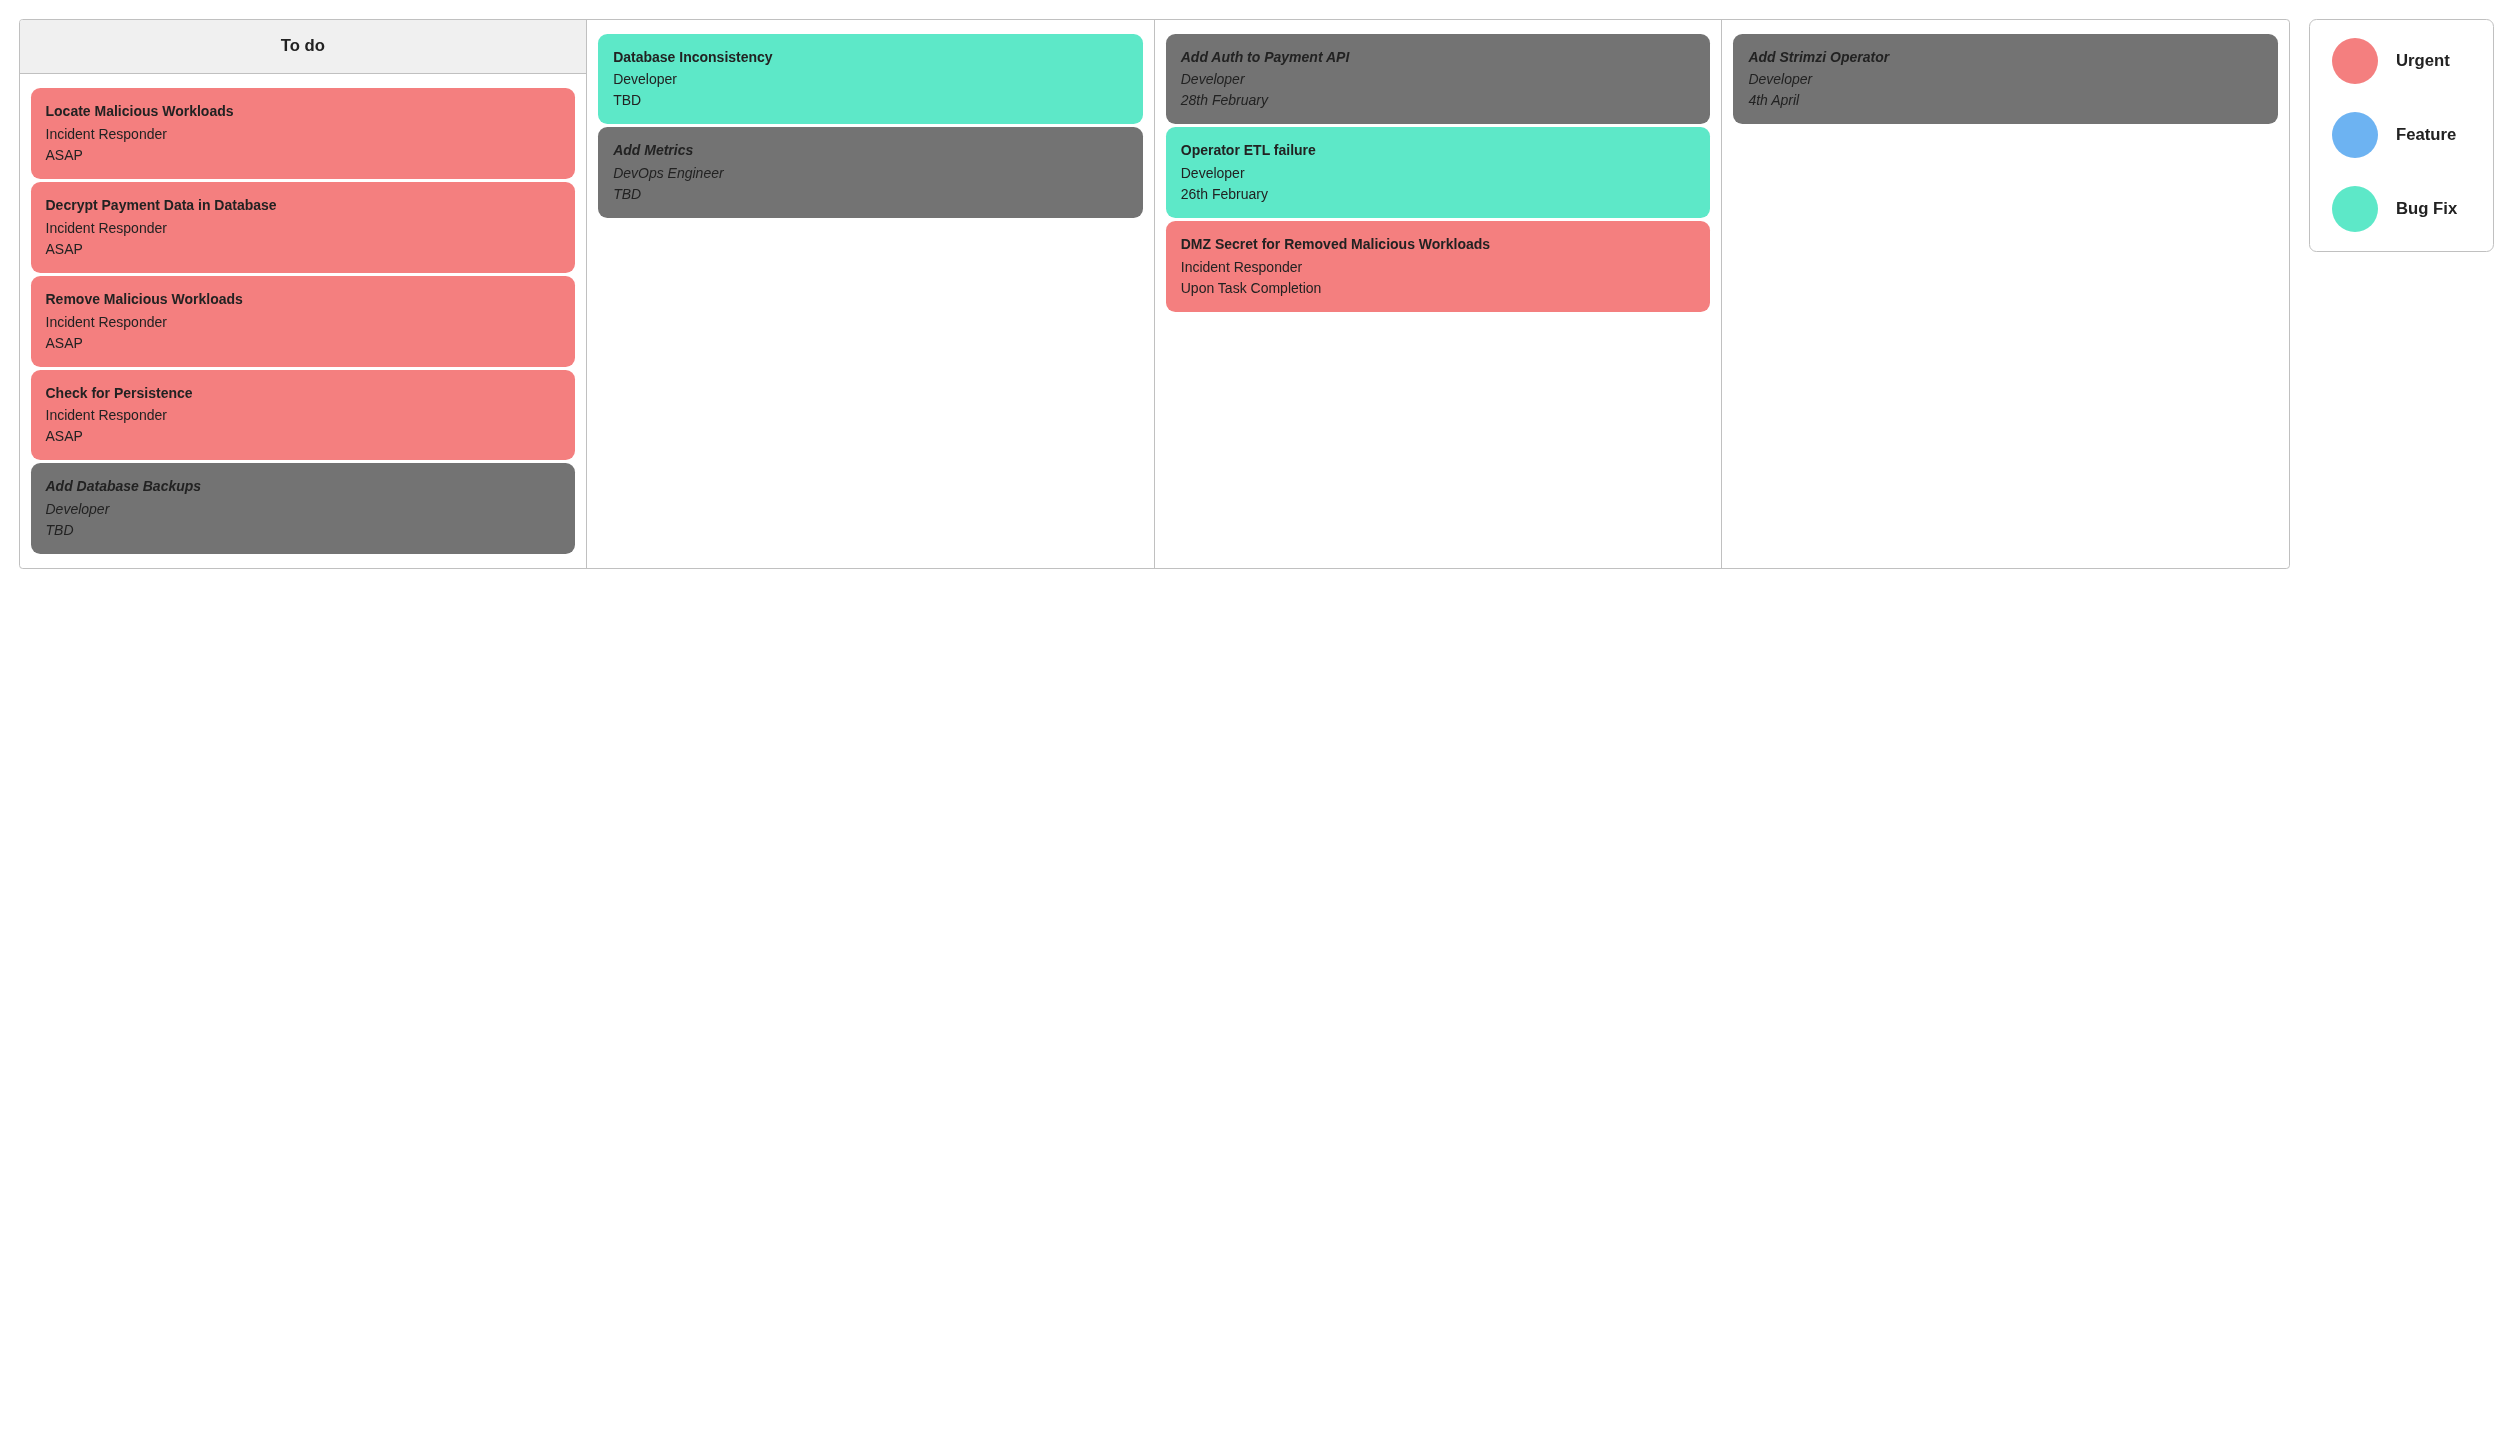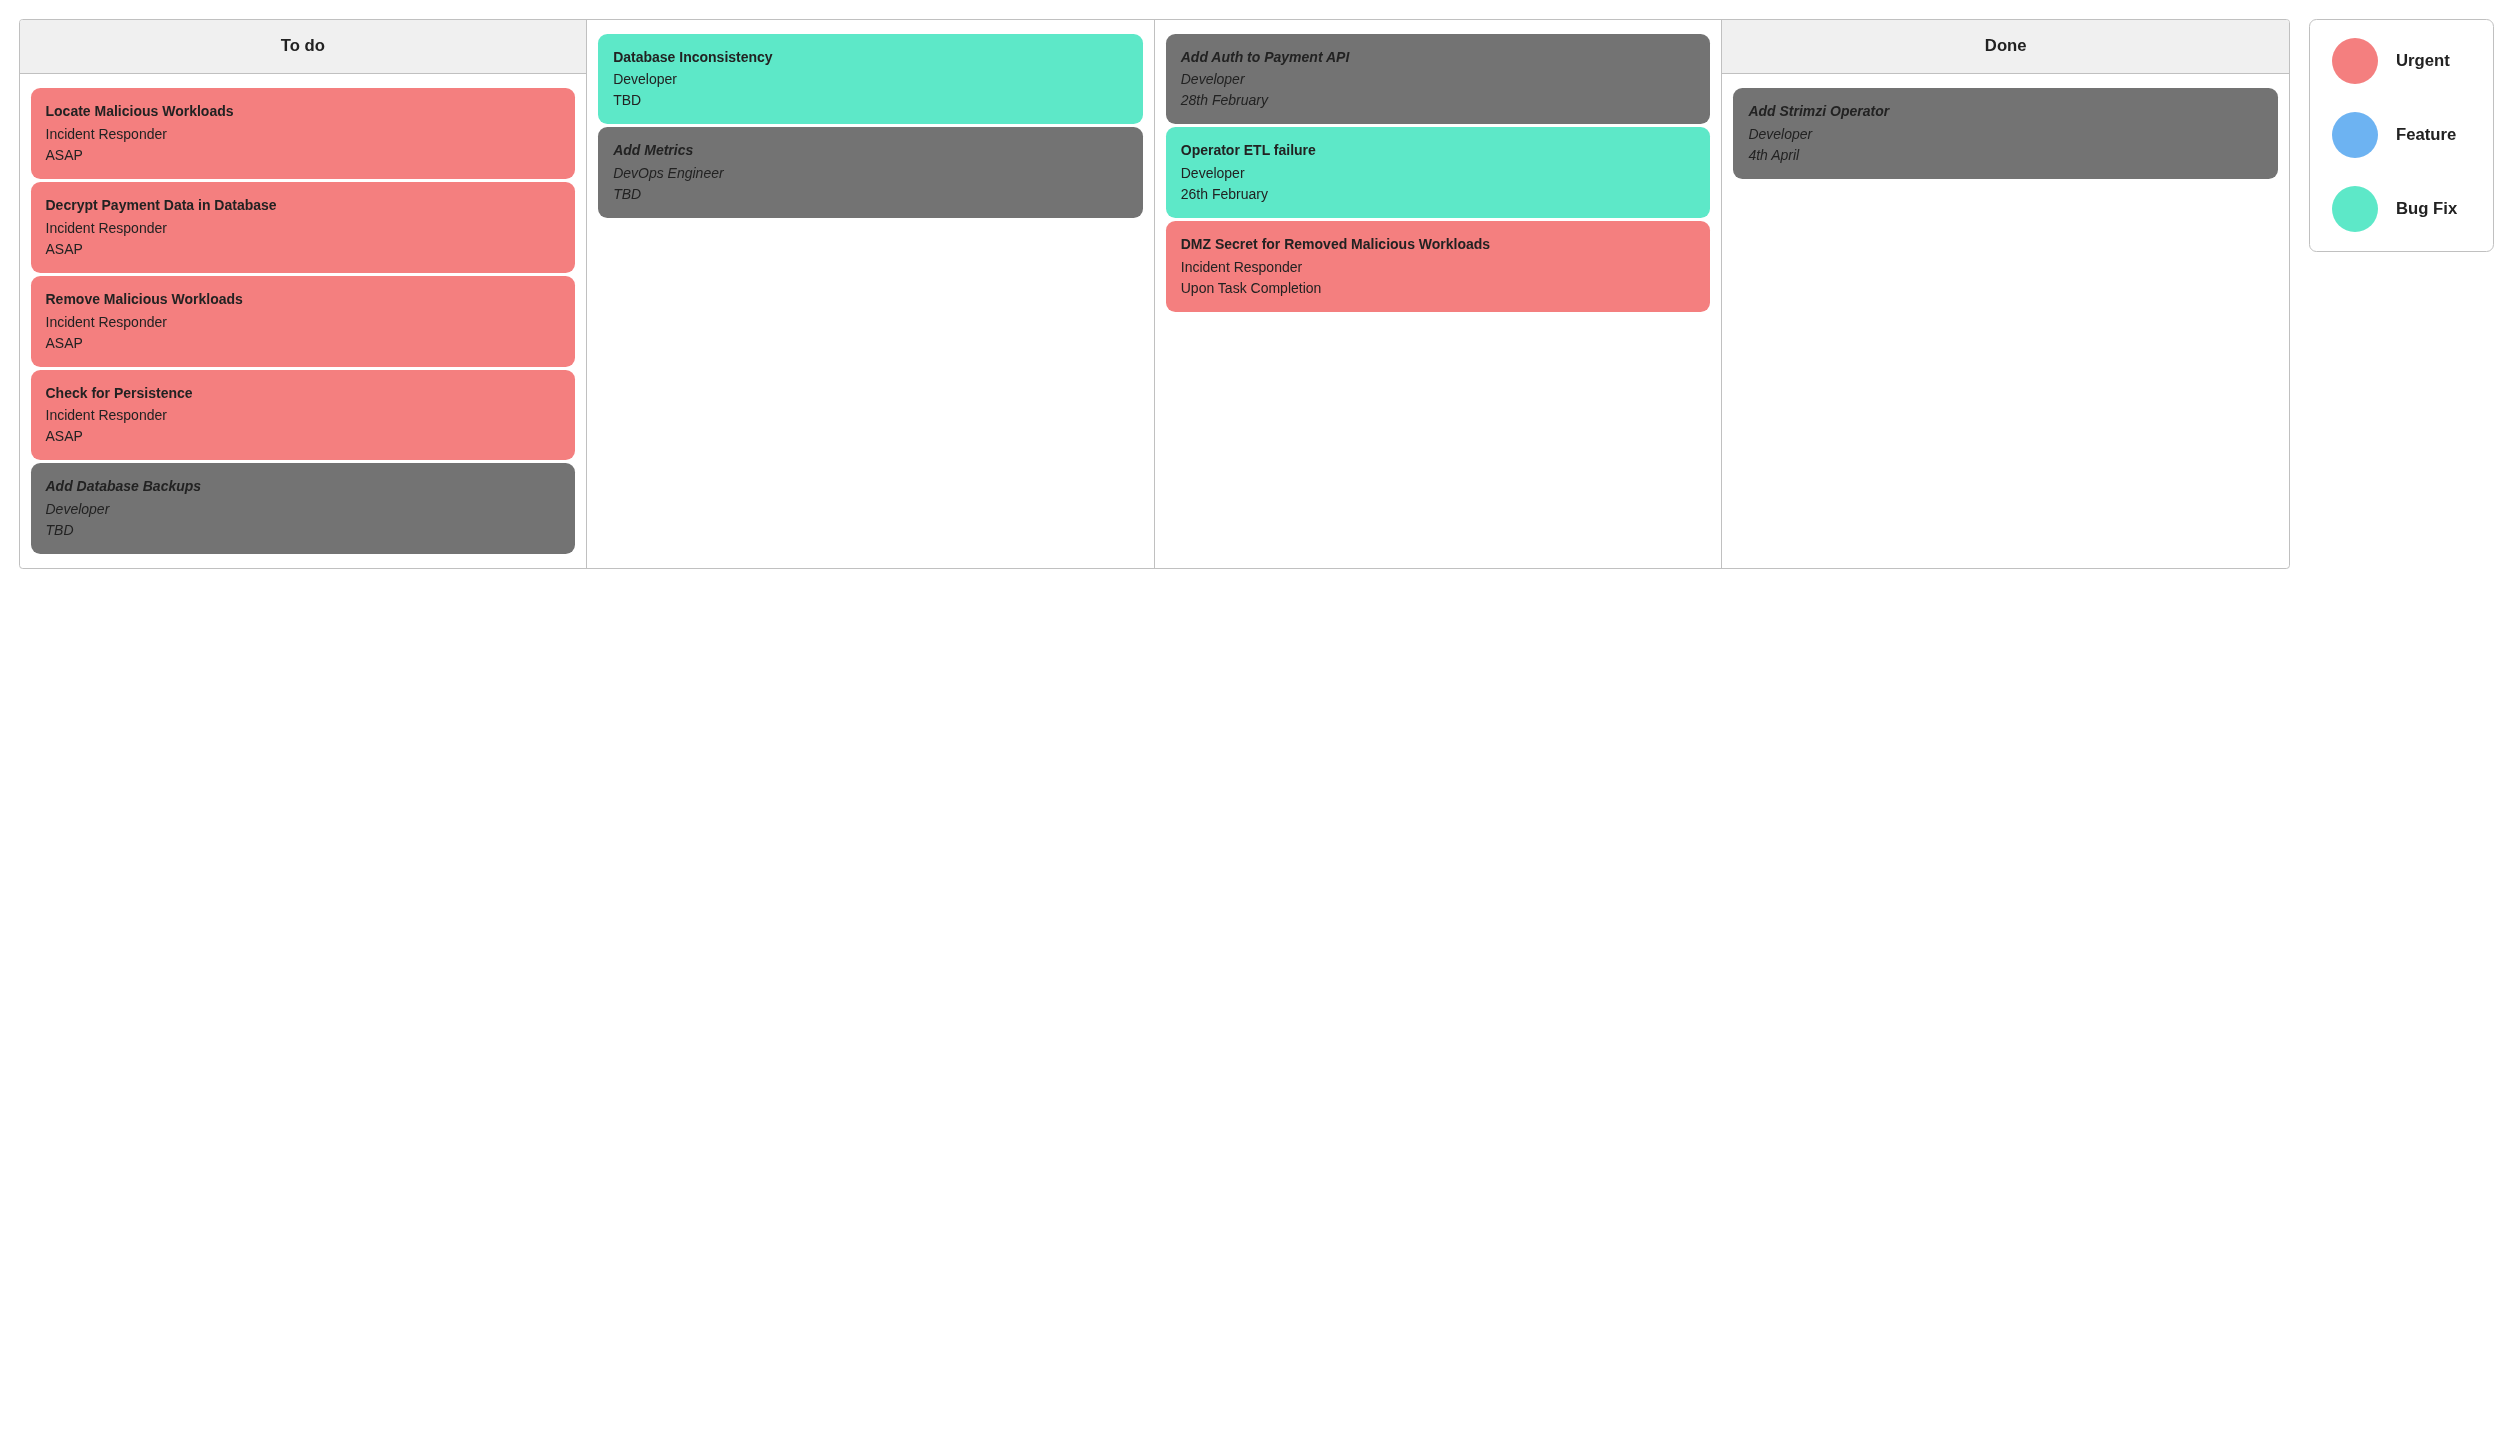--- a/index.html
+++ b/index.html
@@ -156,21 +156,20 @@
           <div class="meta">26th February</div>
         </div>
         <div class="card urgent">
           <div class="title">DMZ Secret for Removed Malicious Workloads</div>
           <div class="meta">Incident Responder</div>
           <div class="meta">Upon Task Completion</div>
         </div>
       </div>
     </div>
     <div class="column">
-      <div class="column-header">Done</div>
       <div class="column-body">
         <div class="card feature">
           <div class="title">Add Strimzi Operator</div>
           <div class="meta">Developer</div>
           <div class="meta">4th April</div>
         </div>
       </div>
     </div>
   </div>
 

